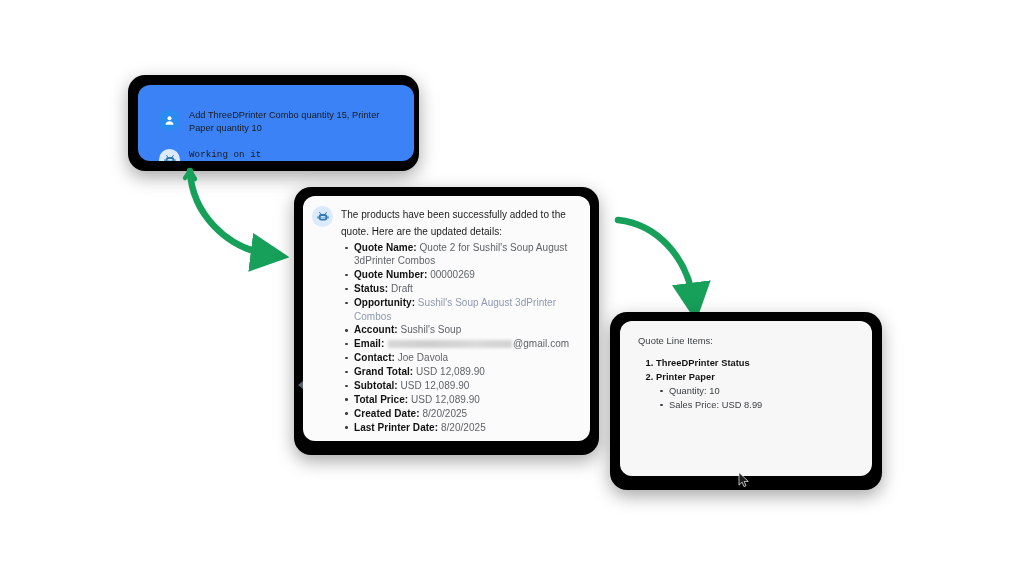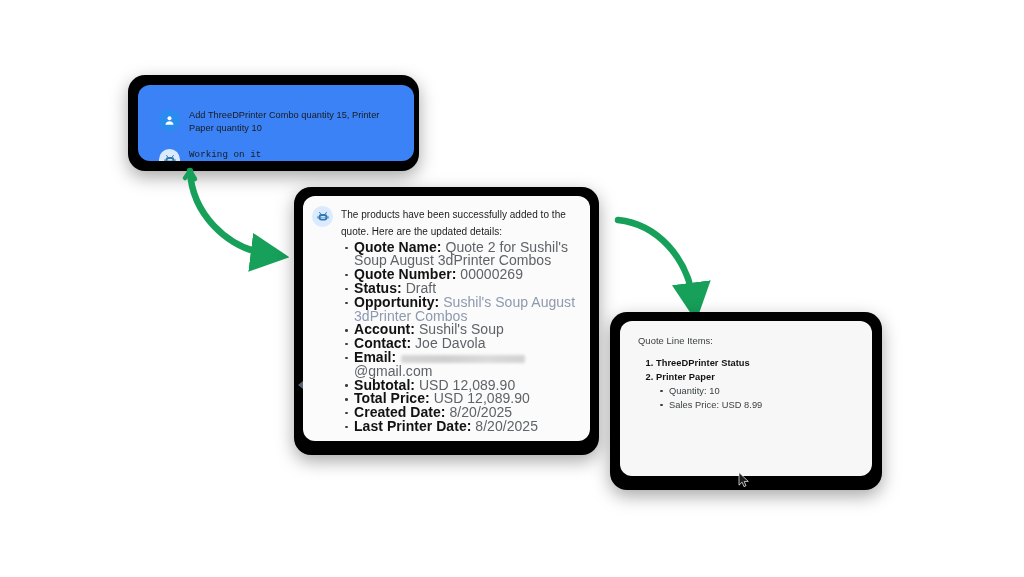--- a/index.html
+++ b/index.html
@@ -127,21 +127,21 @@
     letter-spacing: 0.04px;
   }
   ul.kv-list {
     list-style: none;
     margin: 1px 0 0 0;
     padding: 0;
   }
   ul.kv-list > li {
     position: relative;
     padding-left: 13px;
-    font-size: 14px;
+    font-size: 10px;
     line-height: 13.4px;
     color: #5f6368;
     letter-spacing: 0.04px;
     margin-bottom: 0.5px;
   }
   ul.kv-list > li::before {
     content: "";
     position: absolute;
     left: 4px;
     top: 5.5px;
@@ -333,22 +333,23 @@
         </svg>
       </div>
       <div class="detail-content">
         <div class="lead-text">The products have been successfully added to the quote. Here are the updated details:</div>
         <ul class="kv-list" id="kv-list">
             <li><span class="kv-key">Quote Name:</span> <span class="kv-val">Quote 2 for Sushil's Soup August 3dPrinter Combos</span></li>
             <li><span class="kv-key">Quote Number:</span> <span class="kv-val">00000269</span></li>
             <li><span class="kv-key">Status:</span> <span class="kv-val">Draft</span></li>
             <li><span class="kv-key">Opportunity:</span> <span class="kv-val link">Sushil's Soup August 3dPrinter Combos</span></li>
             <li><span class="kv-key">Account:</span> <span class="kv-val">Sushil's Soup</span></li>
+            <li><span class="kv-key">Email:</span> <span class="redact"></span><span class="kv-val">@gmail.com</span></li>
             <li><span class="kv-key">Contact:</span> <span class="kv-val">Joe Davola</span></li>
-            <li><span class="kv-key">Email:</span> <span class="redact"></span><span class="kv-val">@gmail.com</span></li>
+            <li><span class="kv-key">Grand Total:</span> <span class="kv-val">USD 12,089.90</span></li>
             <li><span class="kv-key">Subtotal:</span> <span class="kv-val">USD 12,089.90</span></li>
             <li><span class="kv-key">Total Price:</span> <span class="kv-val">USD 12,089.90</span></li>
             <li><span class="kv-key">Created Date:</span> <span class="kv-val">8/20/2025</span></li>
             <li><span class="kv-key">Last Printer Date:</span> <span class="kv-val">8/20/2025</span></li>
           </ul>
       </div>
     </div>
   </div>
 
   <div class="collapse-handle">

